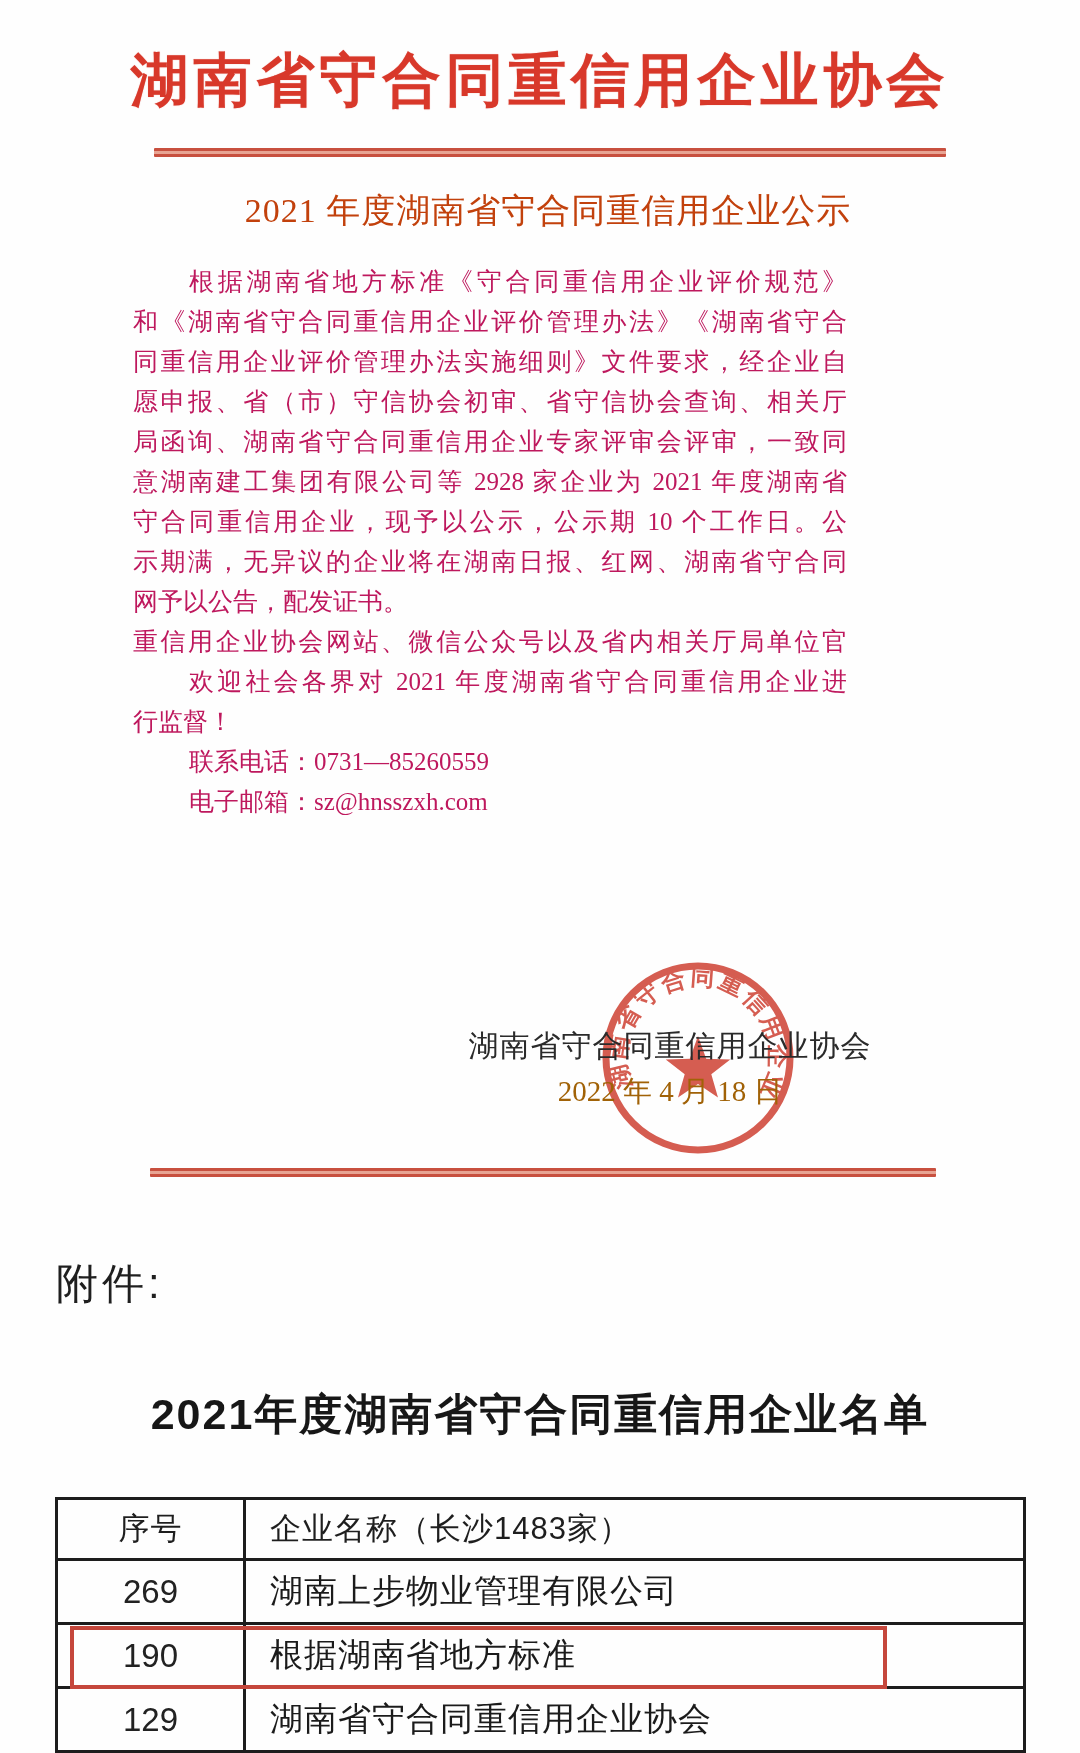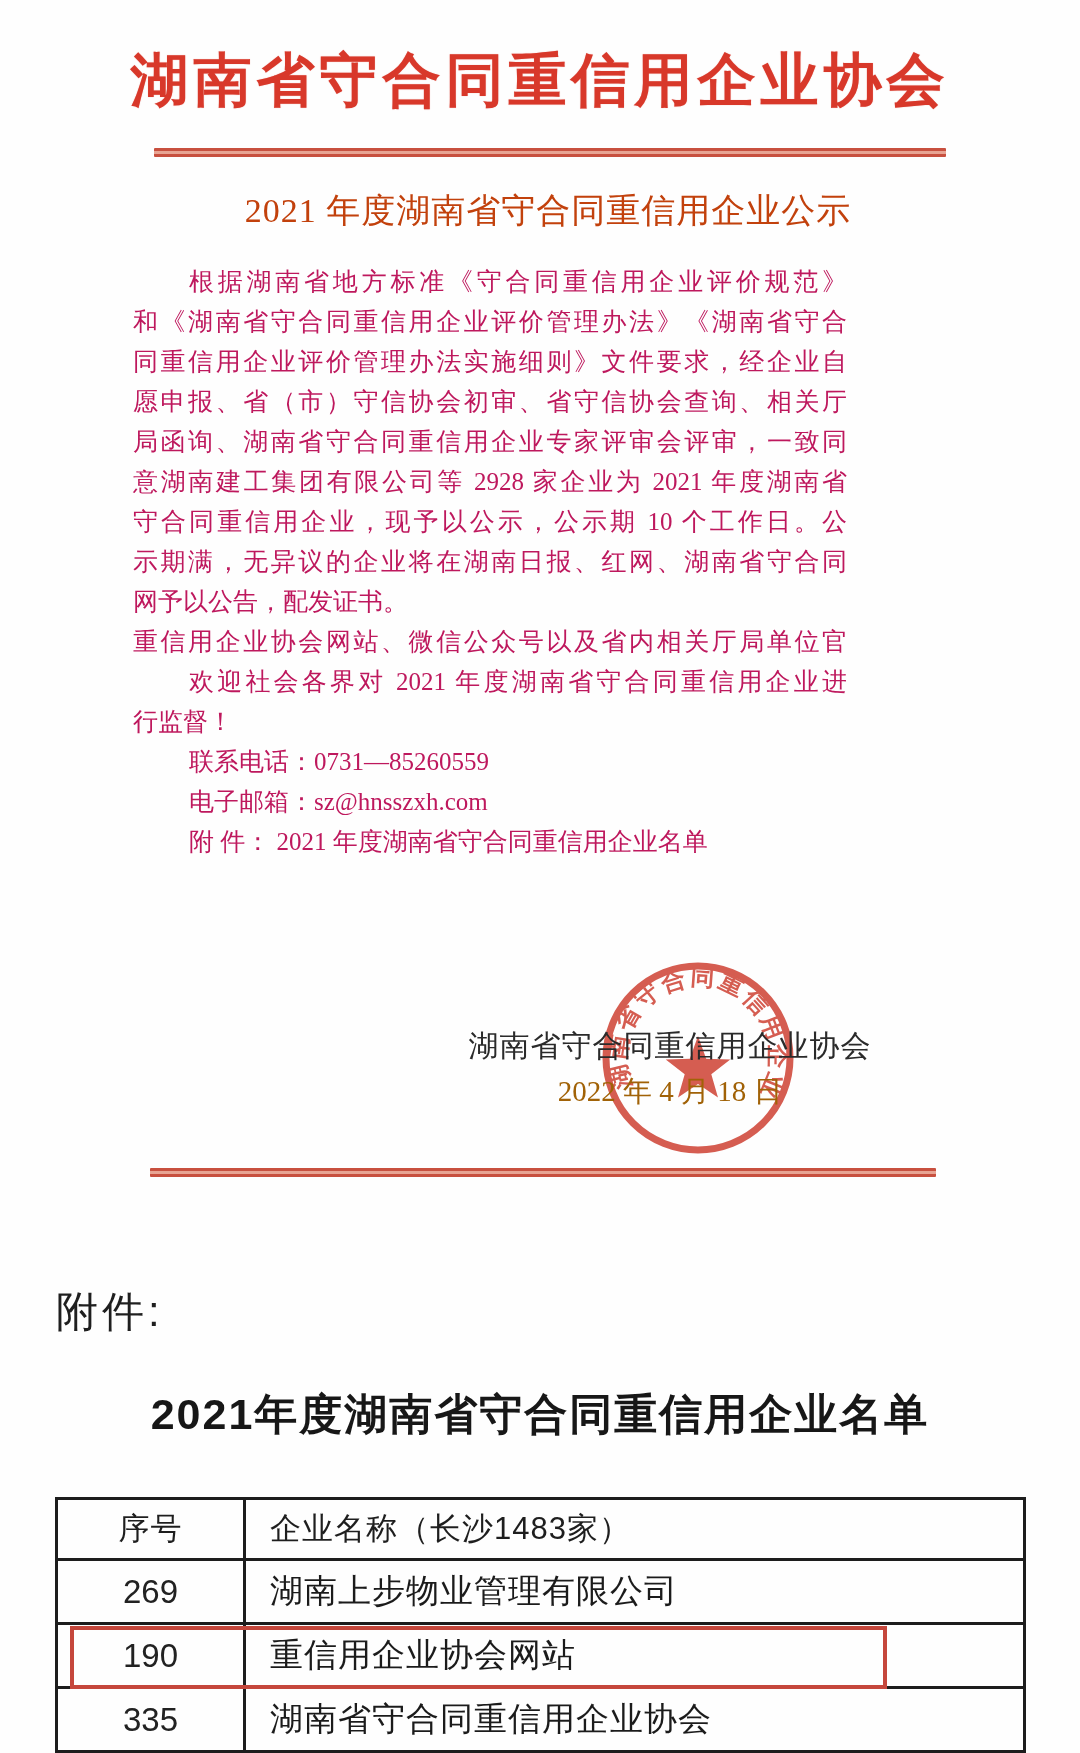--- a/index.html
+++ b/index.html
@@ -53,21 +53,21 @@
     text-align:center; font-size:29px; color:#a16207; z-index:3;
   }
 
   
   .stamp { position:absolute; top:952px; left:592px; width:212px; height:212px; z-index:2; opacity:.88; }
 
   
   .attach-label {
     position:absolute; top:1256px; left:56px;
     font-family:"Liberation Sans","DejaVu Sans",sans-serif;
-    font-size:42px; font-weight:500; letter-spacing:4px; color:#1f1f1f;margin-top:28px;
+    font-size:42px; font-weight:500; letter-spacing:4px; color:#1f1f1f;
   }
   .list-title {
     position:absolute; top:1378px; left:0; width:100%;
     text-align:center; font-family:"Liberation Sans","DejaVu Sans",sans-serif;
     font-size:43px; font-weight:bold; letter-spacing:2px; color:#171717;margin-top:8px;
   }
 
   
   .co-table {
     position:absolute; top:1497px; left:55px; width:971px; height:252px;
@@ -107,21 +107,20 @@
     <div class="bline justify">局函询、湖南省守合同重信用企业专家评审会评审，一致同</div>
     <div class="bline justify">意湖南建工集团有限公司等 2928 家企业为 2021 年度湖南省</div>
     <div class="bline justify">守合同重信用企业，现予以公示，公示期 10 个工作日。公</div>
     <div class="bline justify">示期满，无异议的企业将在湖南日报、红网、湖南省守合同</div>
     <div class="bline">网予以公告，配发证书。</div>
     <div class="bline justify">重信用企业协会网站、微信公众号以及省内相关厅局单位官</div>
     <div class="bline indent justify">欢迎社会各界对 2021 年度湖南省守合同重信用企业进</div>
     <div class="bline">行监督！</div>
     <div class="bline indent">联系电话：0731—85260559</div>
     <div class="bline indent">电子邮箱：sz@hnsszxh.com</div>
-    <div class="bline indent">附 件： 2021 年度湖南省守合同重信用企业名单</div>
   </div>
 
   <svg class="stamp" viewBox="0 0 212 212" xmlns="http://www.w3.org/2000/svg">
     <circle cx="106" cy="106" r="92" fill="none" stroke="#d0473a" stroke-width="7"></circle>
     <defs>
       <path id="sealArc" d="M 41,136 A 72,72 0 1 1 171,136" fill="none"></path>
     </defs>
     <text font-family="'Liberation Sans','DejaVu Sans',sans-serif" font-size="24" fill="#d0473a" font-weight="bold" letter-spacing="3">
       <textPath href="#sealArc" startOffset="2">湖南省守合同重信用企业协会</textPath>
     </text>
@@ -141,24 +140,24 @@
       <tr class="hdr-row">
         <td class="col-no">序号</td>
         <td class="col-name">企业名称（长沙1483家）</td>
       </tr>
       <tr class="data-row">
         <td class="col-no">269</td>
         <td class="col-name">湖南上步物业管理有限公司</td>
       </tr>
       <tr class="data-row">
         <td class="col-no">190</td>
-        <td class="col-name">重信用企业协会网站</td>
+        <td class="col-name">根据湖南省地方标准</td>
       </tr>
       <tr class="data-row">
-        <td class="col-no">335</td>
+        <td class="col-no">129</td>
         <td class="col-name">湖南省守合同重信用企业协会</td>
       </tr>
     </tbody>
   </table>
 
   <div class="highlight-box"></div>
 
 </div>
 
 </body></html>

